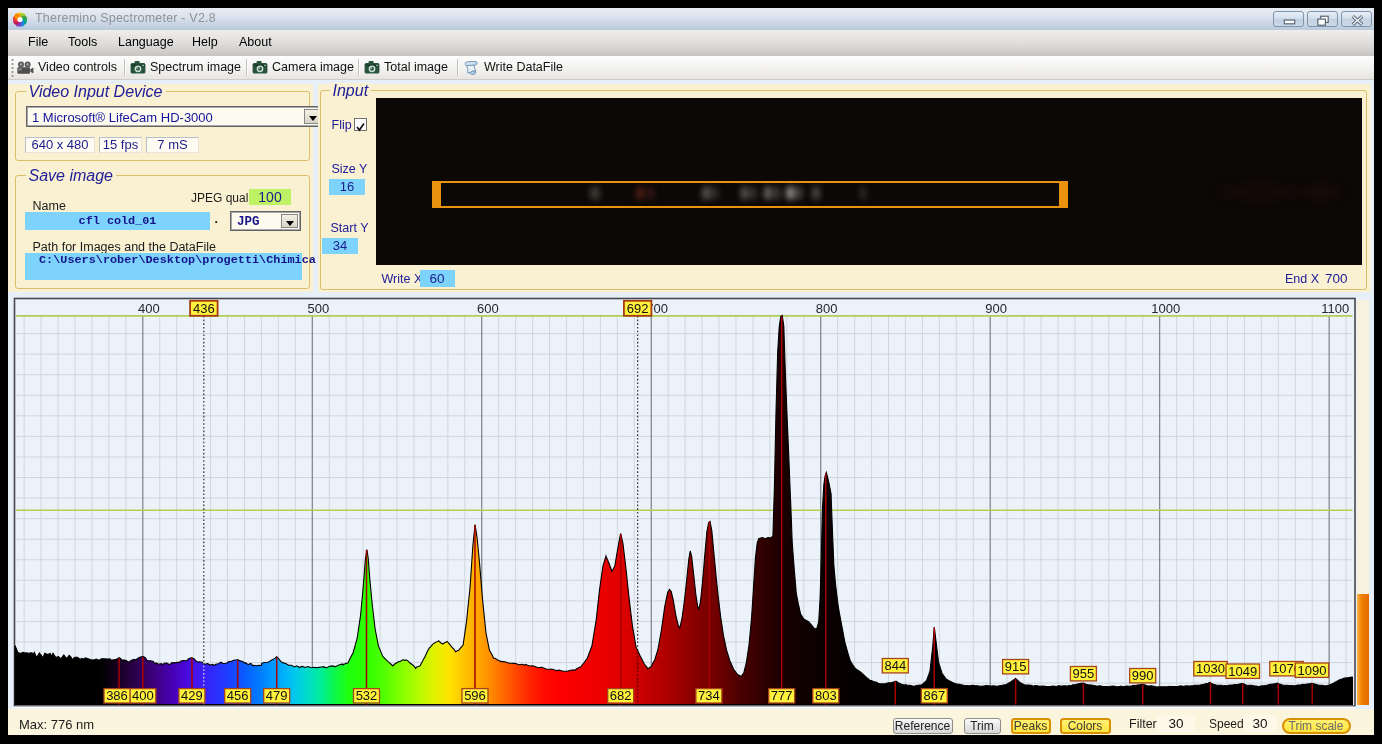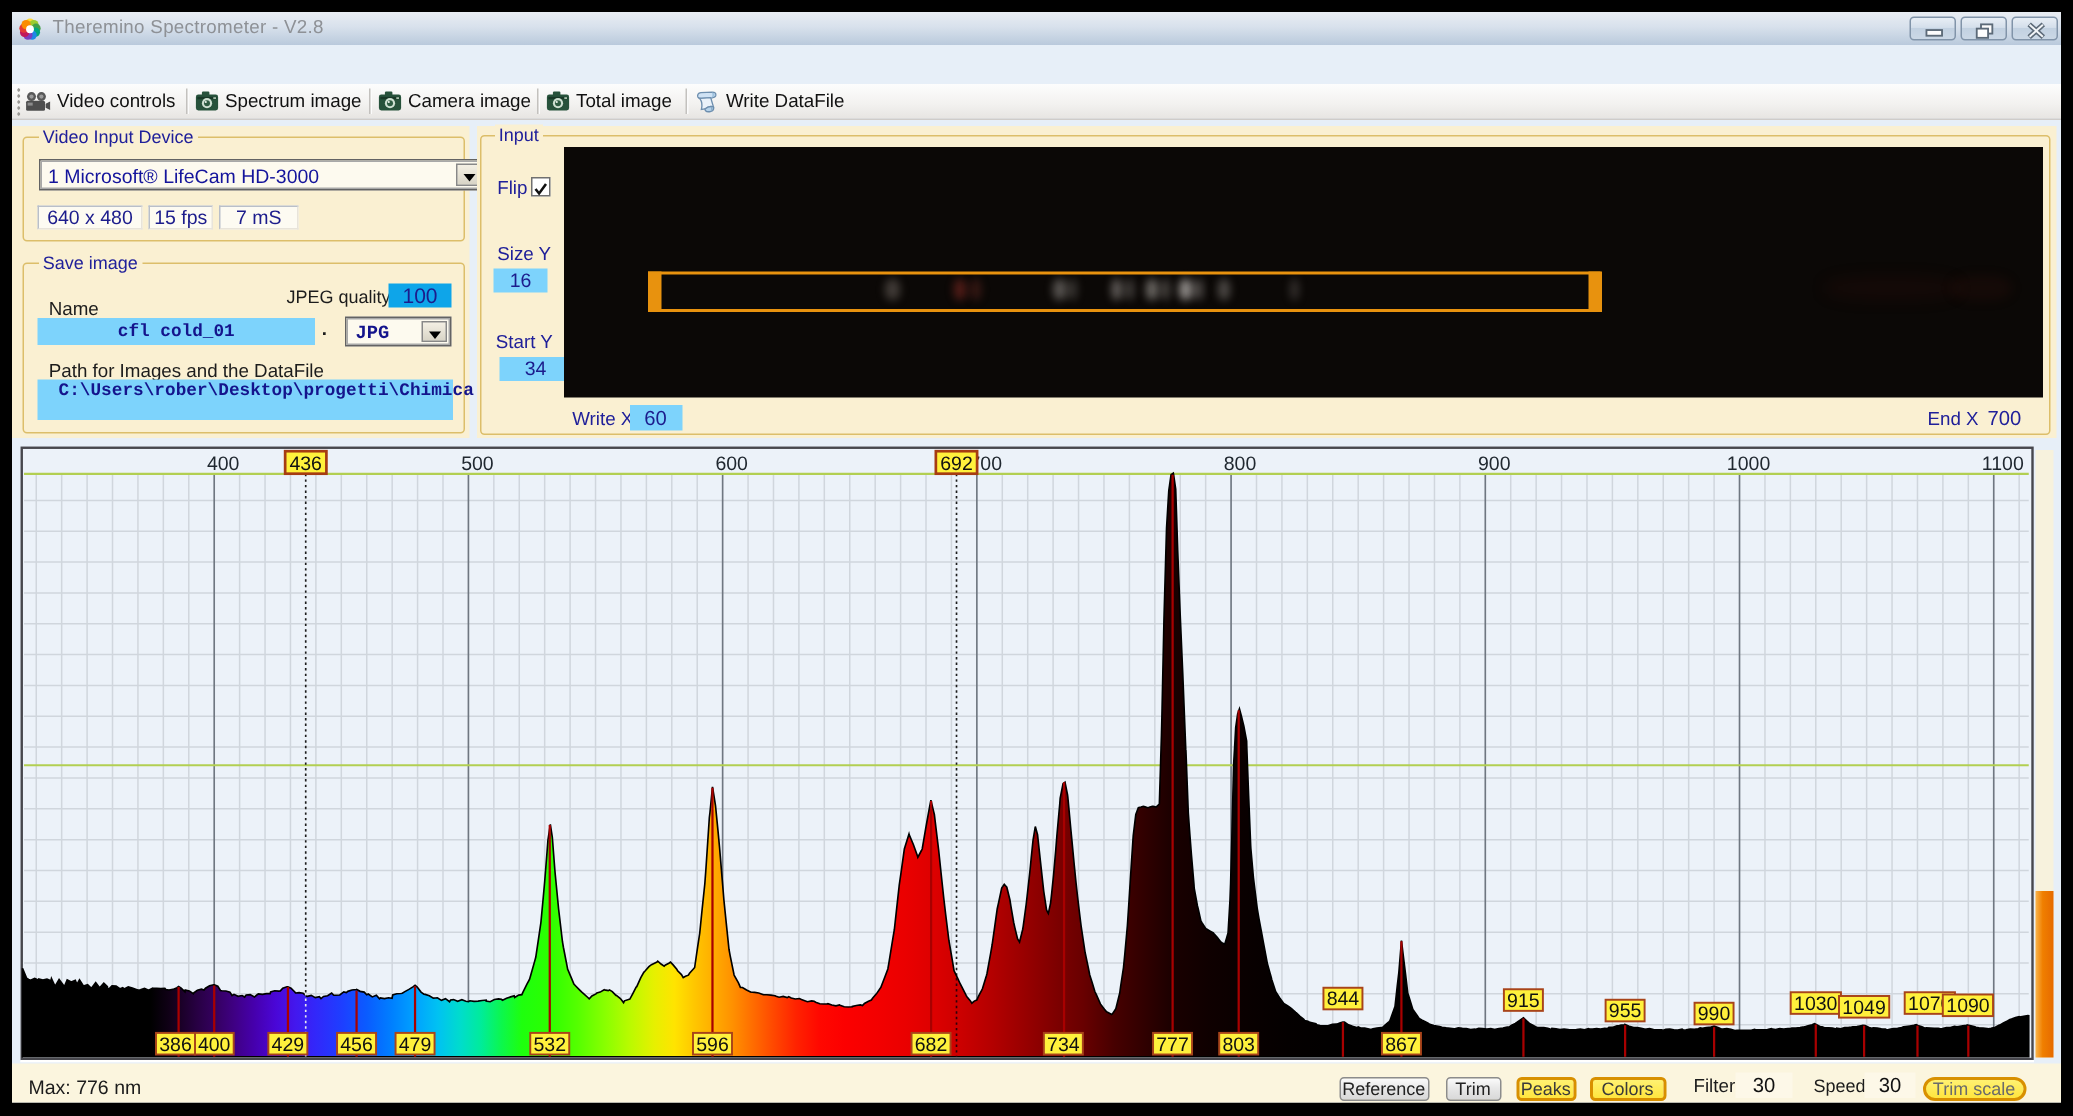--- a/index.html
+++ b/index.html
@@ -13,21 +13,21 @@
 .menuitem { position:absolute; top:5px; font-size:12.5px; color:#000; }
 #toolbar { position:absolute; left:0; top:48px; width:100%; height:24px;
   background:linear-gradient(#fdfdfd, #f2f1ef 60%, #e7e5e2); border-bottom:1px solid #cfccc9; }
 .tbtext { position:absolute; top:4px; font-size:12.5px; color:#111; }
 .tbsep { position:absolute; top:3px; width:1px; height:17px; background:#c3c1be; box-shadow:1px 0 0 #fbfbfb; }
 .grip { position:absolute; left:3px; top:2px; width:3px; height:20px;
   background-image:radial-gradient(circle at 1.5px 2px, #9a9894 1px, transparent 1.2px);
   background-size:3px 4px; }
 .panel { position:absolute; background:#faf0d2; }
 .group { position:absolute; border:1px solid #dcbe6a; border-radius:3px; }
-.gtitle { position:absolute; top:-8px; font-size:12px; color:#20209a; background:#faf0d2; padding:0 3px; line-height:15px; }
+.gtitle { position:absolute; top:-8px; font-size:16px; color:#20209a; background:#faf0d2; padding:0 3px; line-height:15px;font-style:italic; }
 .navy { color:#20209a; }
 .blk { color:#1c1c1c; }
 .field { position:absolute; background:#7dd3fc; font-size:13px; color:#1c1c8c; text-align:center; }
 .ifield { position:absolute; background:#fdfbf2; border:1px solid #b9bfc9; border-right-color:#e8e4da; border-bottom-color:#e8e4da; font-size:13px; color:#1c1c8c; text-align:center; }
 .lbl { position:absolute; font-size:12.5px; }
 .combo { position:absolute; background:#fdfaef; border:1px solid #636363; box-shadow:inset 0 0 0 1px #a8a8a8; }
 .combobtn { position:absolute; right:2px; top:2px; bottom:2px; width:17px; background:linear-gradient(#f4f0e4,#d8d4c6); border:1px solid #888; }
 .combobtn:after { content:""; position:absolute; left:4px; top:6px; border:4px solid transparent; border-top:5px solid #000; }
 .mono { font-family:"Liberation Mono", monospace; font-weight:bold; color:#14148c; }
 .winbtn { position:absolute; top:2.5px; width:31px; height:16.5px; border:1px solid #8194a9; border-radius:3px;
@@ -57,20 +57,27 @@
           <rect x="10" y="8.5" width="11" height="4" fill="#fdfdfd" stroke="#5c6a78" stroke-width="1.3"></rect>
         </svg></div>
       <div class="winbtn" style="left:1299px"><svg width="31" height="17" viewBox="0 0 31 18">
           <rect x="12.5" y="4.5" width="8" height="6.5" fill="#fdfdfd" stroke="#5c6a78" stroke-width="1.3"></rect>
           <rect x="9.5" y="7.5" width="8" height="6.5" fill="#fdfdfd" stroke="#5c6a78" stroke-width="1.3"></rect>
         </svg></div>
       <div class="winbtn" style="left:1333px"><svg width="31" height="17" viewBox="0 0 31 18">
           <path d="M10.5 4.5 L15.5 9 L20.5 4.5 M10.5 13.5 L15.5 9 L20.5 13.5" fill="none" stroke="#5c6a78" stroke-width="3.6"></path>
           <path d="M10.8 4.8 L15.5 9 L20.2 4.8 M10.8 13.2 L15.5 9 L20.2 13.2" fill="none" stroke="#f2f5f8" stroke-width="1.4"></path>
         </svg></div>
+ </div>
+ <div id="menubar">
+  <div class="menuitem" style="left:20px">File</div>
+  <div class="menuitem" style="left:60px">Tools</div>
+  <div class="menuitem" style="left:110px">Language</div>
+  <div class="menuitem" style="left:184px">Help</div>
+  <div class="menuitem" style="left:231px">About</div>
  </div>
  <div id="toolbar">
   <div class="grip"></div>
   <svg class="abs" style="left:8px;top:5px" width="18" height="14" viewBox="0 0 18 14">
 <circle cx="5" cy="3.4" r="3" fill="#585858"></circle>
         <circle cx="11.6" cy="3.4" r="3" fill="#585858"></circle>
 <circle cx="5" cy="3.4" r="1.4" fill="#9a9a9a"></circle>
         <circle cx="11.6" cy="3.4" r="1.4" fill="#9a9a9a"></circle>
 <rect x="1.4" y="6.2" width="12.6" height="6.6" rx="1" fill="#4e4e4e"></rect>
 <path d="M14.4 8.2 L17.4 6.6 V12.4 L14.4 10.8 Z" fill="#4e4e4e"></path>
@@ -131,21 +138,21 @@
   <div class="combobtn"></div>
 </div>
 <div class="ifield" style="left:25px;top:136.5px;width:70px;height:16px;line-height:14px">640 x 480</div>
 <div class="ifield" style="left:99px;top:136.5px;width:43px;height:16px;line-height:14px">15 fps</div>
 <div class="ifield" style="left:146px;top:136.5px;width:53px;height:16px;line-height:14px">7 mS</div>
 
 <div class="group" style="left:14.5px;top:175px;width:295px;height:114px">
   <div class="gtitle" style="left:10px">Save image</div>
 </div>
 <div class="lbl blk" style="left:191px;top:190.5px;font-size:12px">JPEG quality</div>
-<div class="field" style="left:259px;top:188.5px;width:42px;height:16px;background:#0ea5e9;font-size:14px;line-height:16px">100</div>
+<div class="field" style="left:249px;top:188.5px;width:42px;height:16px;background:#bef264;font-size:14px;line-height:16px">100</div>
 <div class="lbl blk" style="left:32.5px;top:198.5px">Name</div>
 <div class="field" style="left:25px;top:212px;width:185px;height:17.5px"><span class="mono" style="font-size:11.8px;line-height:17.5px">cfl cold_01</span></div>
 <div class="lbl blk" style="left:214.5px;top:212px;font-weight:bold">.</div>
 <div class="combo" style="left:230px;top:210.5px;width:70.5px;height:20.5px">
   <div class="mono" style="position:absolute;left:6px;top:3px;font-size:12.5px">JPG</div>
   <div class="combobtn"></div>
 </div>
 <div class="lbl blk" style="left:32.5px;top:240px">Path for Images and the DataFile</div>
 <div class="field" style="left:25px;top:252.5px;width:277px;height:27.5px">
     <span class="mono" style="display:block;text-align:center;padding-left:14px;font-size:11.8px;line-height:14px;letter-spacing:0.02px">C:\Users\rober\Desktop\progetti\Chimica</span>
@@ -157,21 +164,21 @@
 </div>
 <div class="lbl navy" style="left:331.5px;top:118px">Flip</div>
 <div class="abs" style="left:353.5px;top:118px;width:13px;height:13px;background:#fff;border:1px solid #707070">
   <svg width="11" height="11" viewBox="0 0 11 11">
       <path d="M2 5 L4.4 8 L9 1.6" fill="none" stroke="#111" stroke-width="1.7"></path>
     </svg>
 </div>
 <div class="lbl navy" style="left:331.5px;top:161.5px">Size Y</div>
 <div class="field" style="left:329px;top:178.5px;width:36px;height:16px;line-height:16px">16</div>
 <div class="lbl navy" style="left:330.5px;top:220.5px">Start Y</div>
-<div class="field" style="left:333px;top:237.5px;width:48px;height:16px;line-height:16px">34</div>
+<div class="field" style="left:322px;top:237.5px;width:36px;height:16px;line-height:16px">34</div>
 <div class="abs" style="left:375.5px;top:98px;width:986.5px;height:167px;background:#0b0806">
     <div style="position:absolute;left:214px;top:88px;width:10px;height:14px;background:rgba(160,150,140,0.36);border-radius:40%;filter:blur(3px)"></div>
     <div style="position:absolute;left:260px;top:88px;width:8px;height:14px;background:rgba(190,60,50,0.40);border-radius:40%;filter:blur(3px)"></div>
     <div style="position:absolute;left:271px;top:88px;width:7px;height:14px;background:rgba(150,60,50,0.32);border-radius:40%;filter:blur(3px)"></div>
     <div style="position:absolute;left:326px;top:88px;width:9px;height:14px;background:rgba(200,195,190,0.40);border-radius:40%;filter:blur(3px)"></div>
     <div style="position:absolute;left:336px;top:88px;width:6px;height:14px;background:rgba(170,165,160,0.29);border-radius:40%;filter:blur(3px)"></div>
     <div style="position:absolute;left:365px;top:88px;width:7px;height:14px;background:rgba(210,205,200,0.43);border-radius:40%;filter:blur(3px)"></div>
     <div style="position:absolute;left:374px;top:88px;width:6px;height:14px;background:rgba(180,175,170,0.32);border-radius:40%;filter:blur(3px)"></div>
     <div style="position:absolute;left:388px;top:88px;width:8px;height:14px;background:rgba(215,210,205,0.47);border-radius:40%;filter:blur(3px)"></div>
     <div style="position:absolute;left:398px;top:88px;width:6px;height:14px;background:rgba(180,175,170,0.36);border-radius:40%;filter:blur(3px)"></div>

